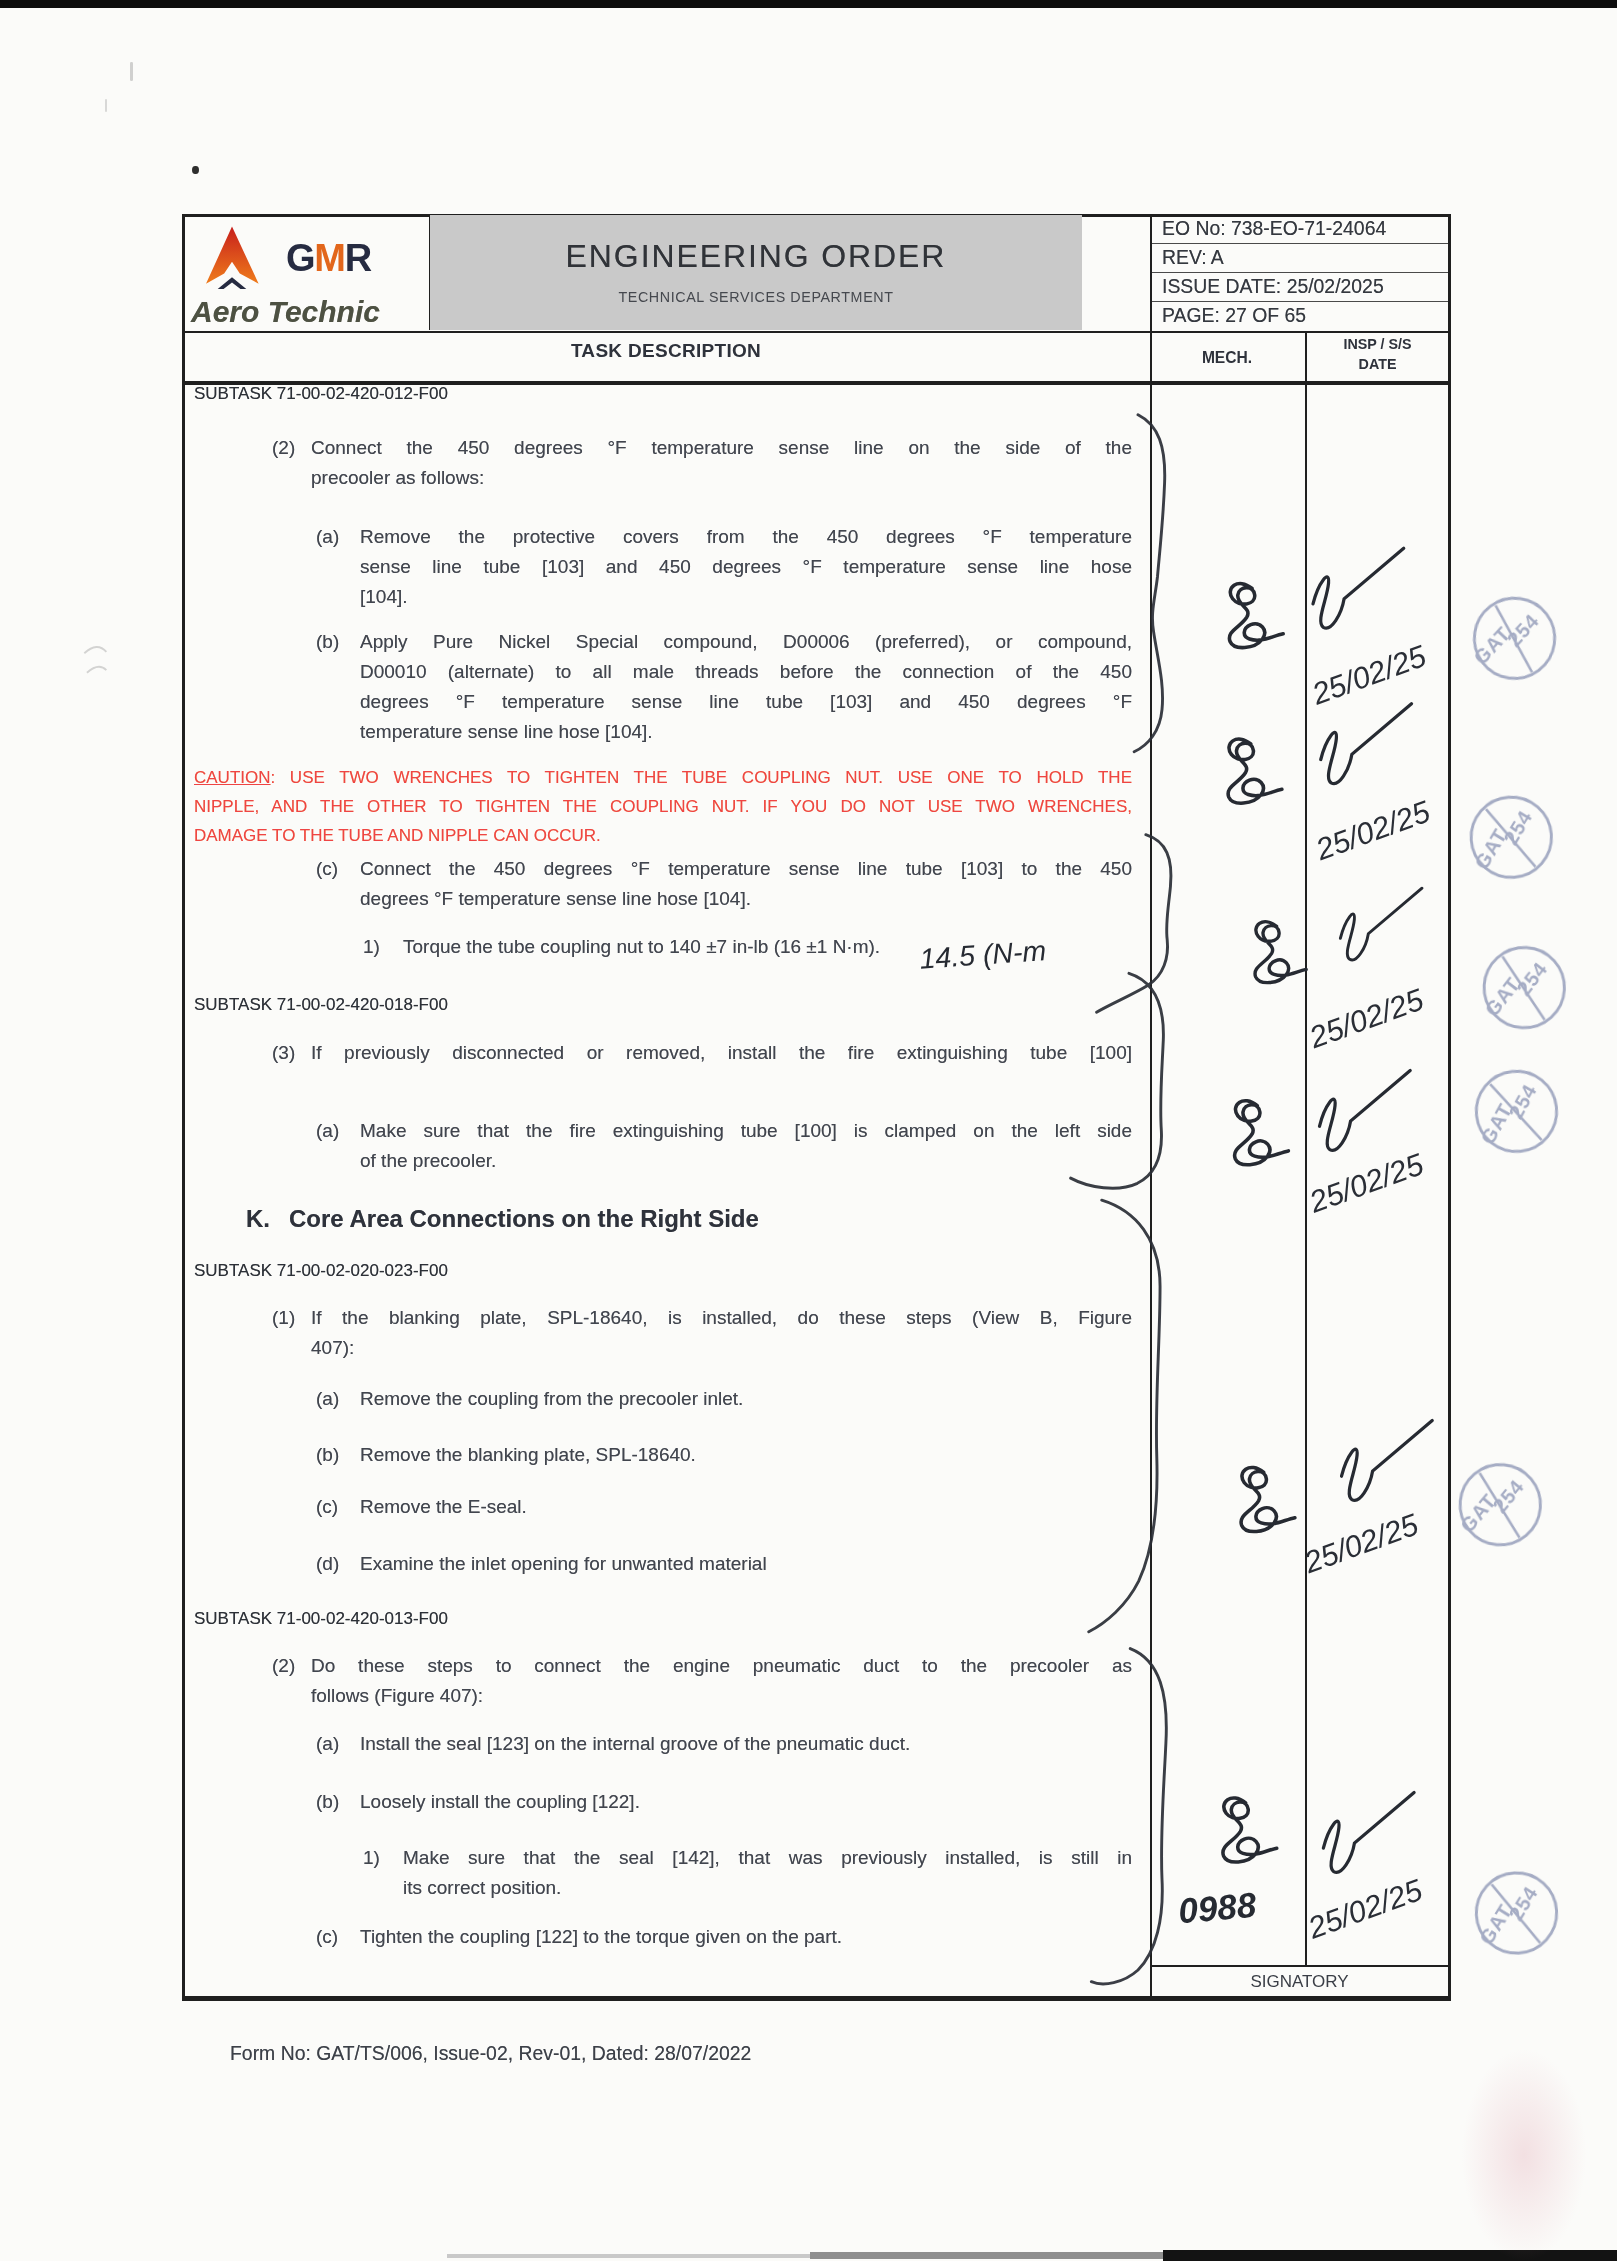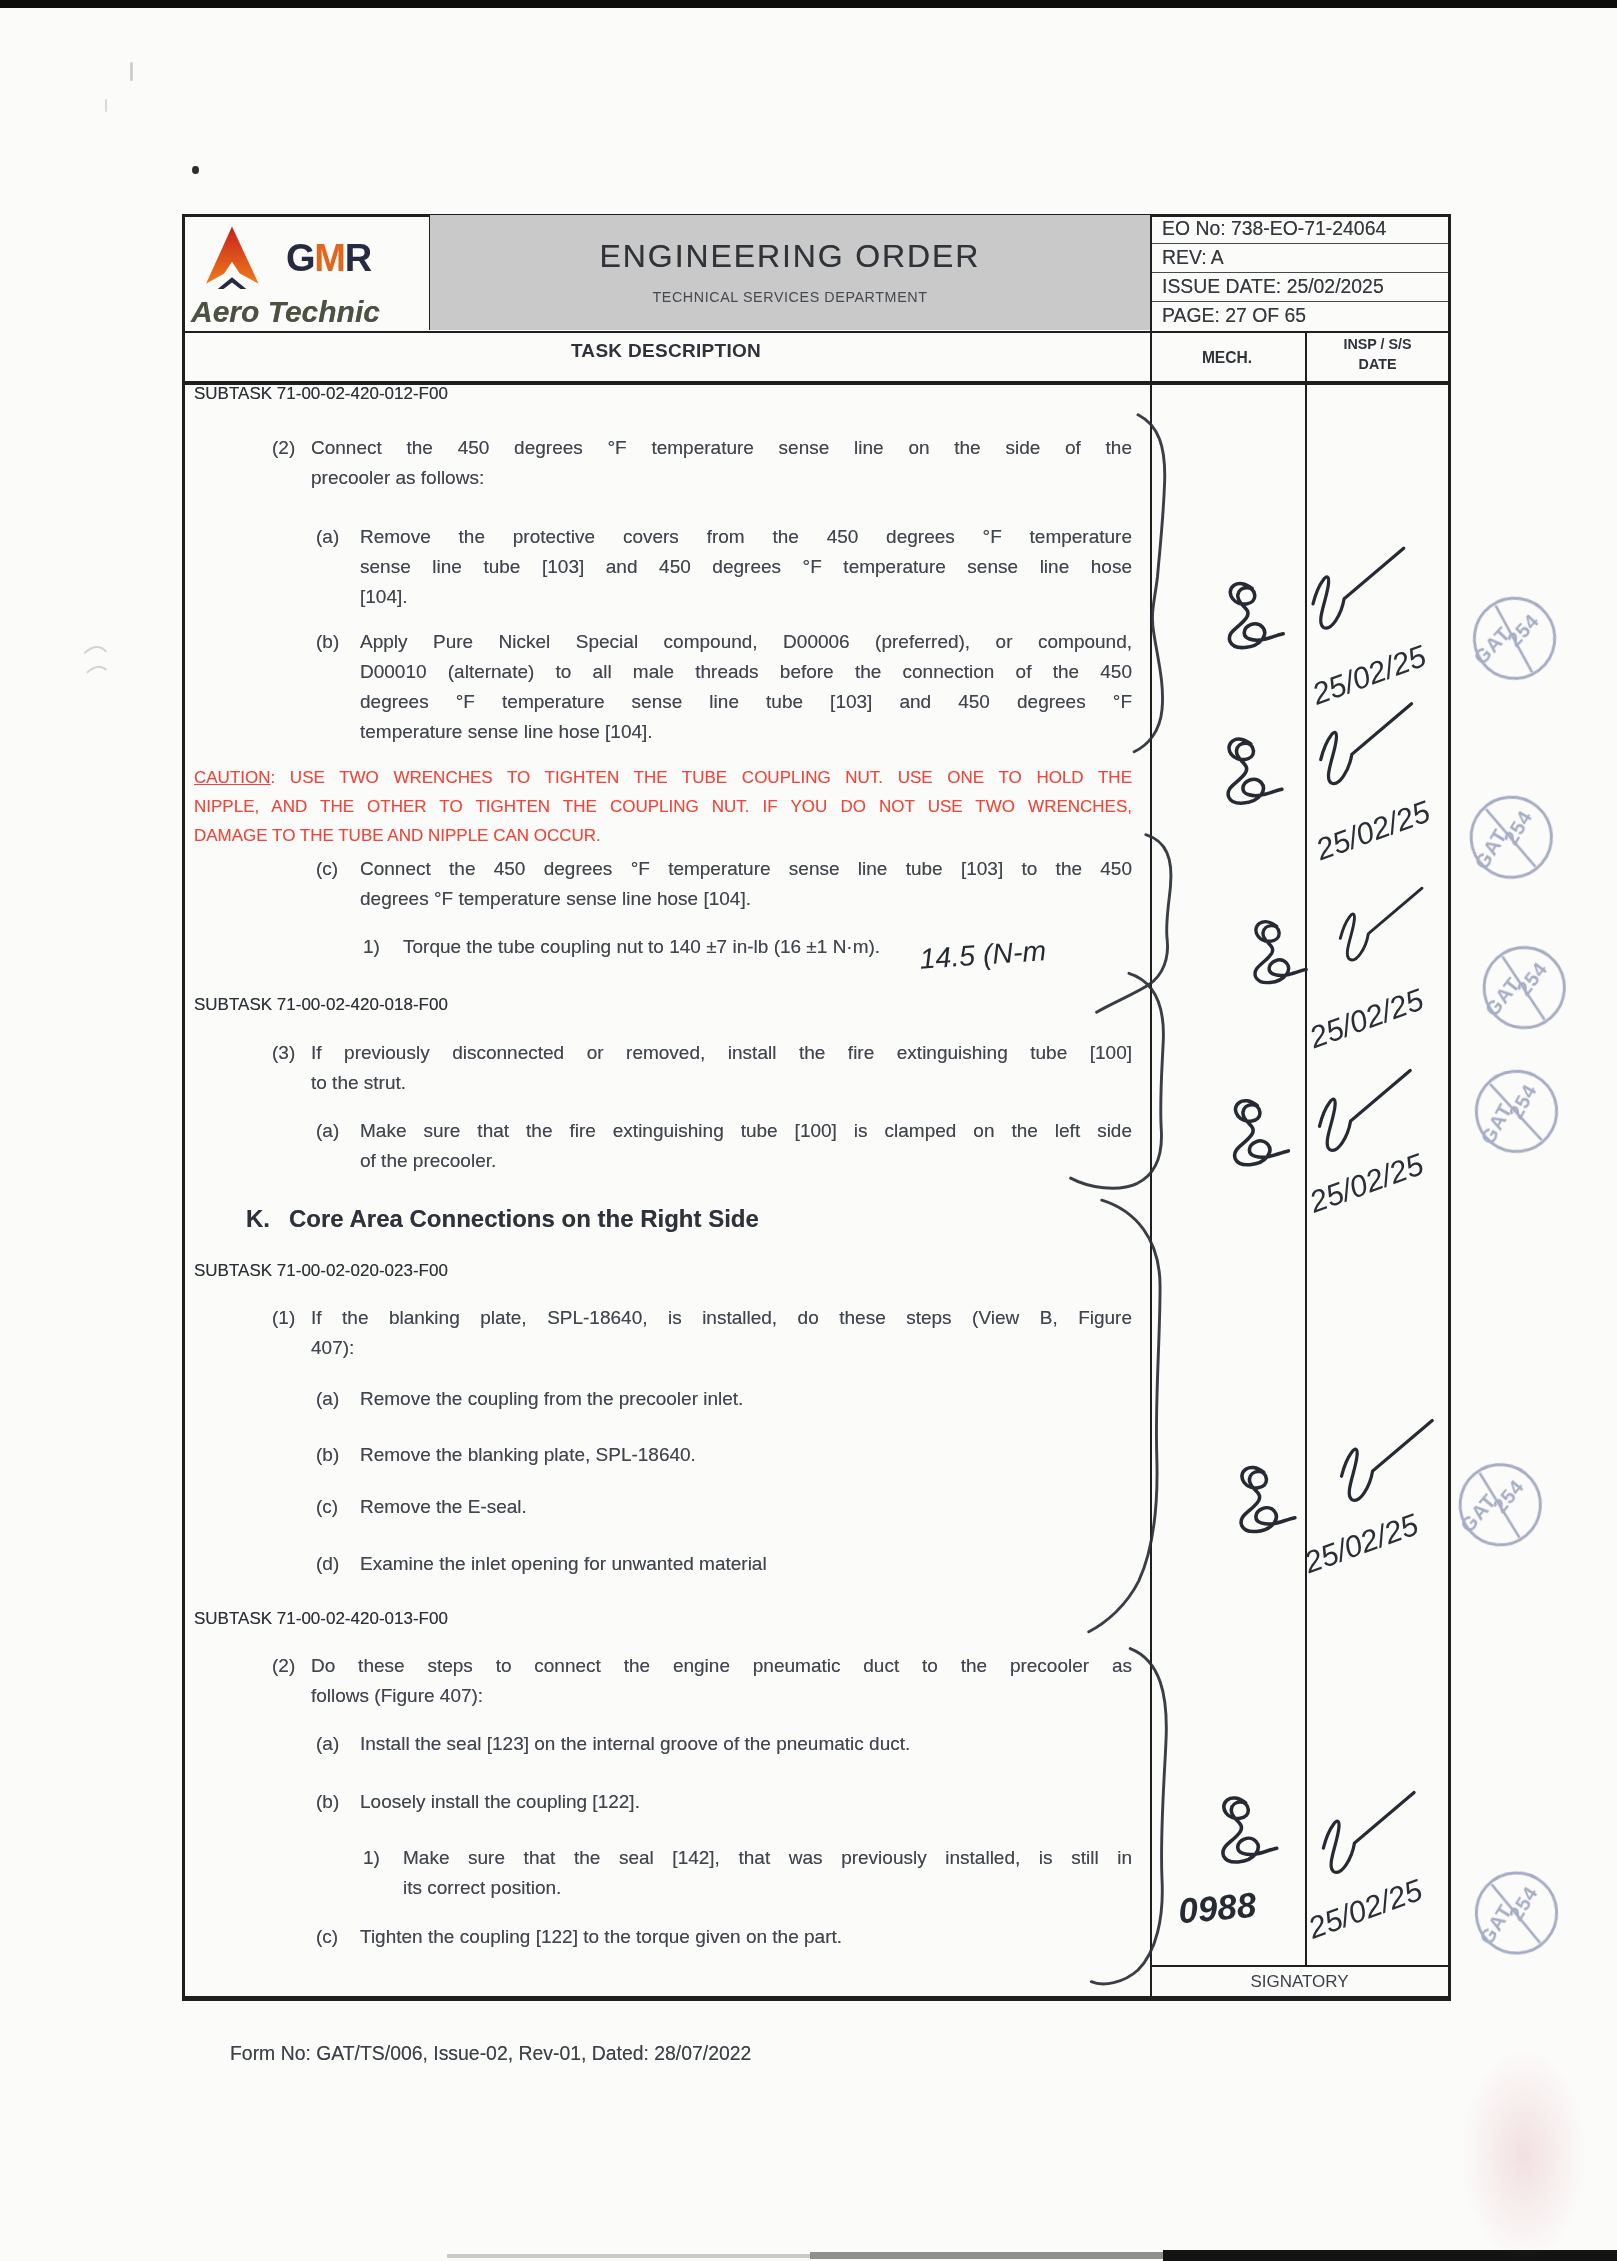--- a/index.html
+++ b/index.html
@@ -9,21 +9,21 @@
   .thin{background:#4a4a4a;}
   
   .topbar{position:absolute;left:0;top:0;width:1617px;height:8.4px;background:#0d0d0d;}
   .botbar1{position:absolute;left:447px;top:2254px;width:363px;height:3.9px;background:#c9c9c9;}
   .botbar2{position:absolute;left:810px;top:2252px;width:356px;height:7.1px;background:#8f8f8f;}
   .botbar3{position:absolute;left:1163px;top:2250px;width:454px;height:11px;background:#131313;}
   .speck{position:absolute;background:#111;border-radius:50%;}
   .pinksmudge{position:absolute;left:1461px;top:2048px;width:126px;height:214px;
       background:radial-gradient(ellipse at center,rgba(222,160,172,.30),rgba(222,160,172,0) 70%);}
   
-  .title-cell{position:absolute;left:430px;top:215px;width:720px;height:115px;background:#c9c9c9;}
+  .title-cell{position:absolute;left:430px;top:215px;width:652px;height:115px;background:#c9c9c9;}
   .eo-title{position:absolute;left:0;top:23px;width:100%;text-align:center;font-size:32px;
       letter-spacing:1.9px;color:#303338;text-shadow:0 0 0.6px rgba(48,51,56,.6);}
   .eo-subtitle{position:absolute;left:0;top:74px;width:100%;text-align:center;font-size:14.3px;
       letter-spacing:0.6px;color:#45484e;}
   .info-row{position:absolute;left:1153px;width:296px;height:29px;line-height:29px;
       padding-left:9px;font-size:19.4px;color:#34383f;text-shadow:0 0 0.4px rgba(52,56,63,.6);}
   .logo-arrow-svg{position:absolute;left:206px;top:224px;}
   .gmr{position:absolute;left:286px;top:237px;font-size:38px;font-weight:bold;letter-spacing:-1.3px;}
   .gmr .gl{color:#262b41;}
   .gmr .gm{color:#e2661b;}
@@ -156,21 +156,20 @@
   <div class="para lvl1" style="top:932px;">
     <span class="pnum">1)</span>
     <span class="jl last">Torque the tube coupling nut to 140 ±7 in-lb (16 ±1 N·m).</span>
   </div>
 
   <div class="subtask" style="top:995px;">SUBTASK 71-00-02-420-018-F00</div>
 
   <div class="para lvl2" style="top:1038px;">
     <span class="pnum">(3)</span>
     <span class="jl just">If previously disconnected or removed, install the fire extinguishing tube [100]</span>
-    <span class="jl last">to the strut.</span>
   </div>
 
   <div class="para lvlA" style="top:1116px;">
     <span class="pnum">(a)</span>
     <span class="jl just">Make sure that the fire extinguishing tube [100] is clamped on the left side</span>
     <span class="jl last">of the precooler.</span>
   </div>
 
   <div class="khead" style="top:1205px;">
     <span class="knum">K.</span><span>Core Area Connections on the Right Side</span>

